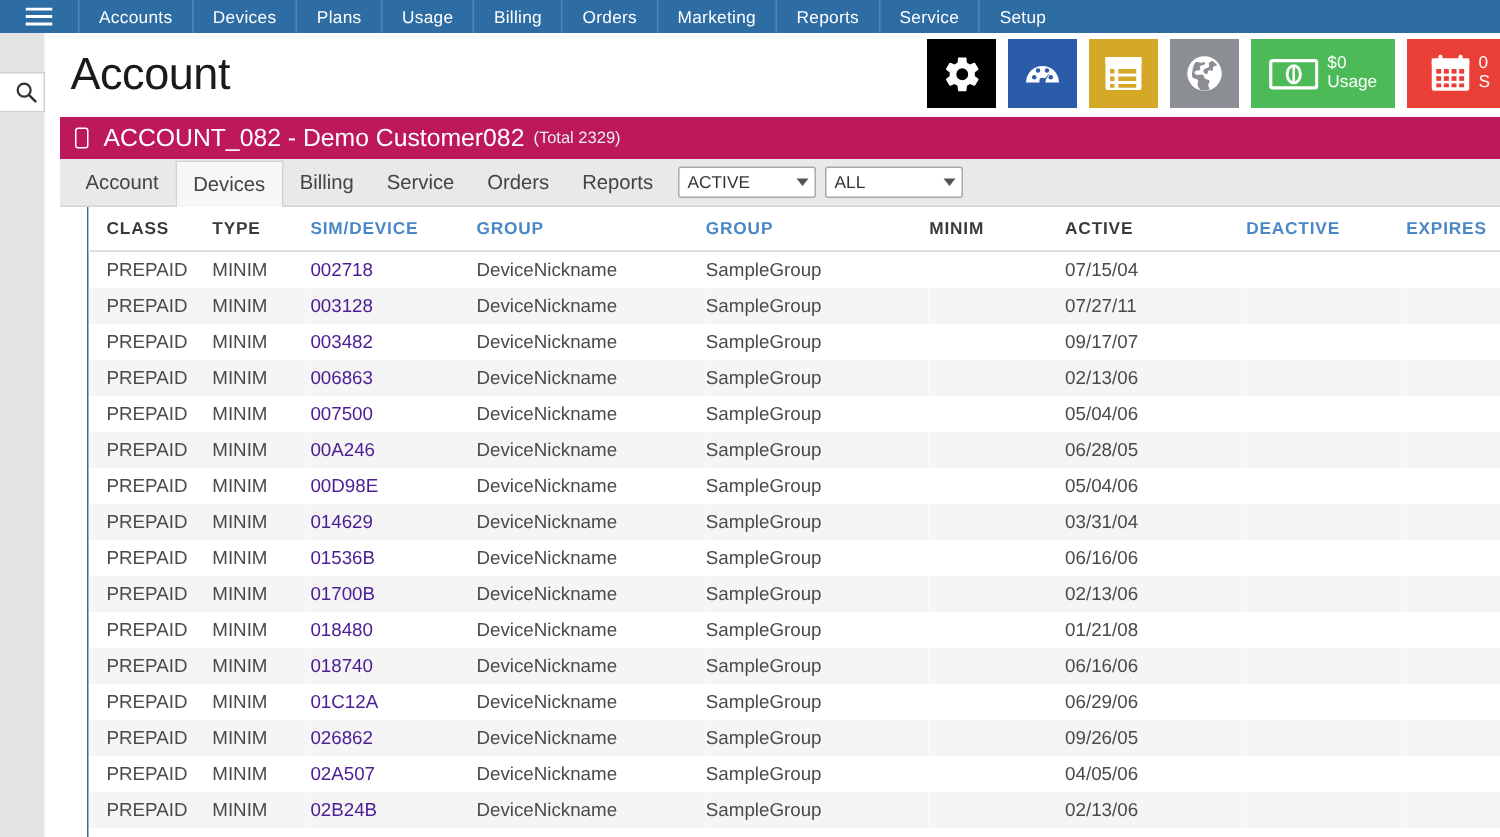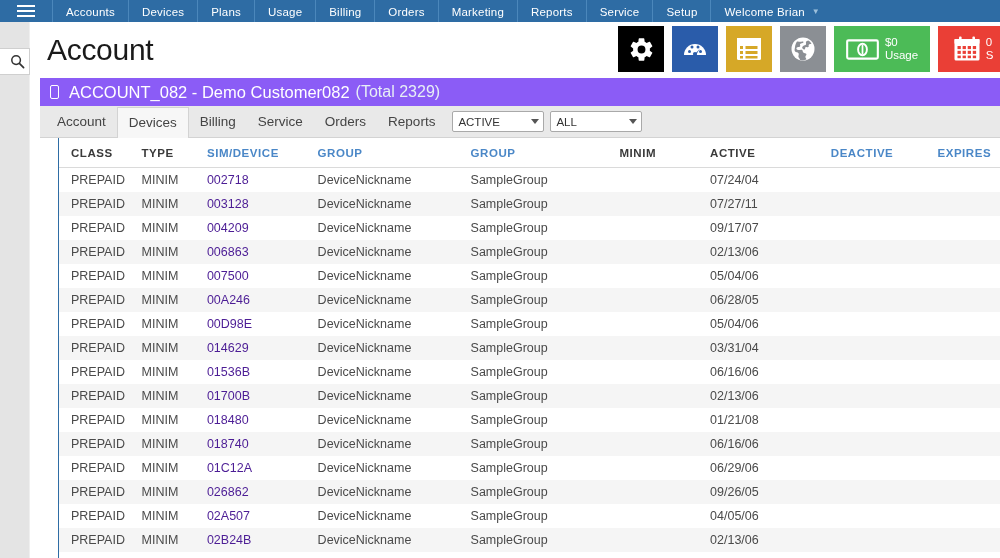--- a/index.html
+++ b/index.html
@@ -99,34 +99,34 @@
     line-height: 13px;
     text-align: left;
     white-space: nowrap;
   }
   .hbtn .lbl b { font-weight: normal; display: block; }
 
   
   .acctbar {
     position: absolute; top: 78px; left: 40px;
     width: 960px; height: 28px;
-    background: #8b5cf6;
+    background: #be185d;
     display: flex; align-items: center;
     padding-left: 10px;
     color: #ffffff;
   }
   .acctbar .devglyph {
     width: 9px; height: 14px;
     border: 1.5px solid #ffffff;
     border-radius: 2px;
     margin-right: 10px;
     flex: none;
   }
   .acctbar .acctname { font-size: 16.5px; }
-  .acctbar .accttotal { font-size: 16px; margin-left: 6px; color: #e7eff6; }
+  .acctbar .accttotal { font-size: 11px; margin-left: 6px; color: #e7eff6; }
 
   
   .tabstrip {
     position: absolute; top: 106px; left: 40px;
     width: 960px; height: 32px;
     background: #e9e9e9;
     border-bottom: 1px solid #d3d3d3;
     display: flex; align-items: center;
     padding-left: 6px;
   }
@@ -248,24 +248,20 @@
     </div>
   <div class="navitem">
       <span>Reports</span>
     </div>
   <div class="navitem">
       <span>Service</span>
     </div>
   <div class="navitem">
       <span>Setup</span>
     </div>
-  <div class="navitem welcome">
-    <span>Welcome Brian</span>
-    <span class="caret">▼</span>
-  </div>
 </div>
 
 <div class="leftrail">
   <div class="searchbox">
     <svg width="15" height="15" viewBox="0 0 16 16" aria-hidden="true">
       <circle cx="6.5" cy="6.5" r="4.6" fill="none" stroke="#333333" stroke-width="1.6"></circle>
       <line x1="10" y1="10" x2="14.5" y2="14.5" stroke="#333333" stroke-width="1.8" stroke-linecap="round"></line>
     </svg>
   </div>
 </div>
@@ -424,39 +420,39 @@
       </tr>
     </thead>
     <tbody id="devtable-body">
         <tr>
           <td>PREPAID</td>
           <td>MINIM</td>
           <td class="simcell"><a>002718</a></td>
           <td>DeviceNickname</td>
           <td>SampleGroup</td>
           <td></td>
-          <td>07/24/04</td>
+          <td>07/15/04</td>
           <td></td>
           <td></td>
         </tr>
         <tr>
           <td>PREPAID</td>
           <td>MINIM</td>
           <td class="simcell"><a>003128</a></td>
           <td>DeviceNickname</td>
           <td>SampleGroup</td>
           <td></td>
           <td>07/27/11</td>
           <td></td>
           <td></td>
         </tr>
         <tr>
           <td>PREPAID</td>
           <td>MINIM</td>
-          <td class="simcell"><a>004209</a></td>
+          <td class="simcell"><a>003482</a></td>
           <td>DeviceNickname</td>
           <td>SampleGroup</td>
           <td></td>
           <td>09/17/07</td>
           <td></td>
           <td></td>
         </tr>
         <tr>
           <td>PREPAID</td>
           <td>MINIM</td>

